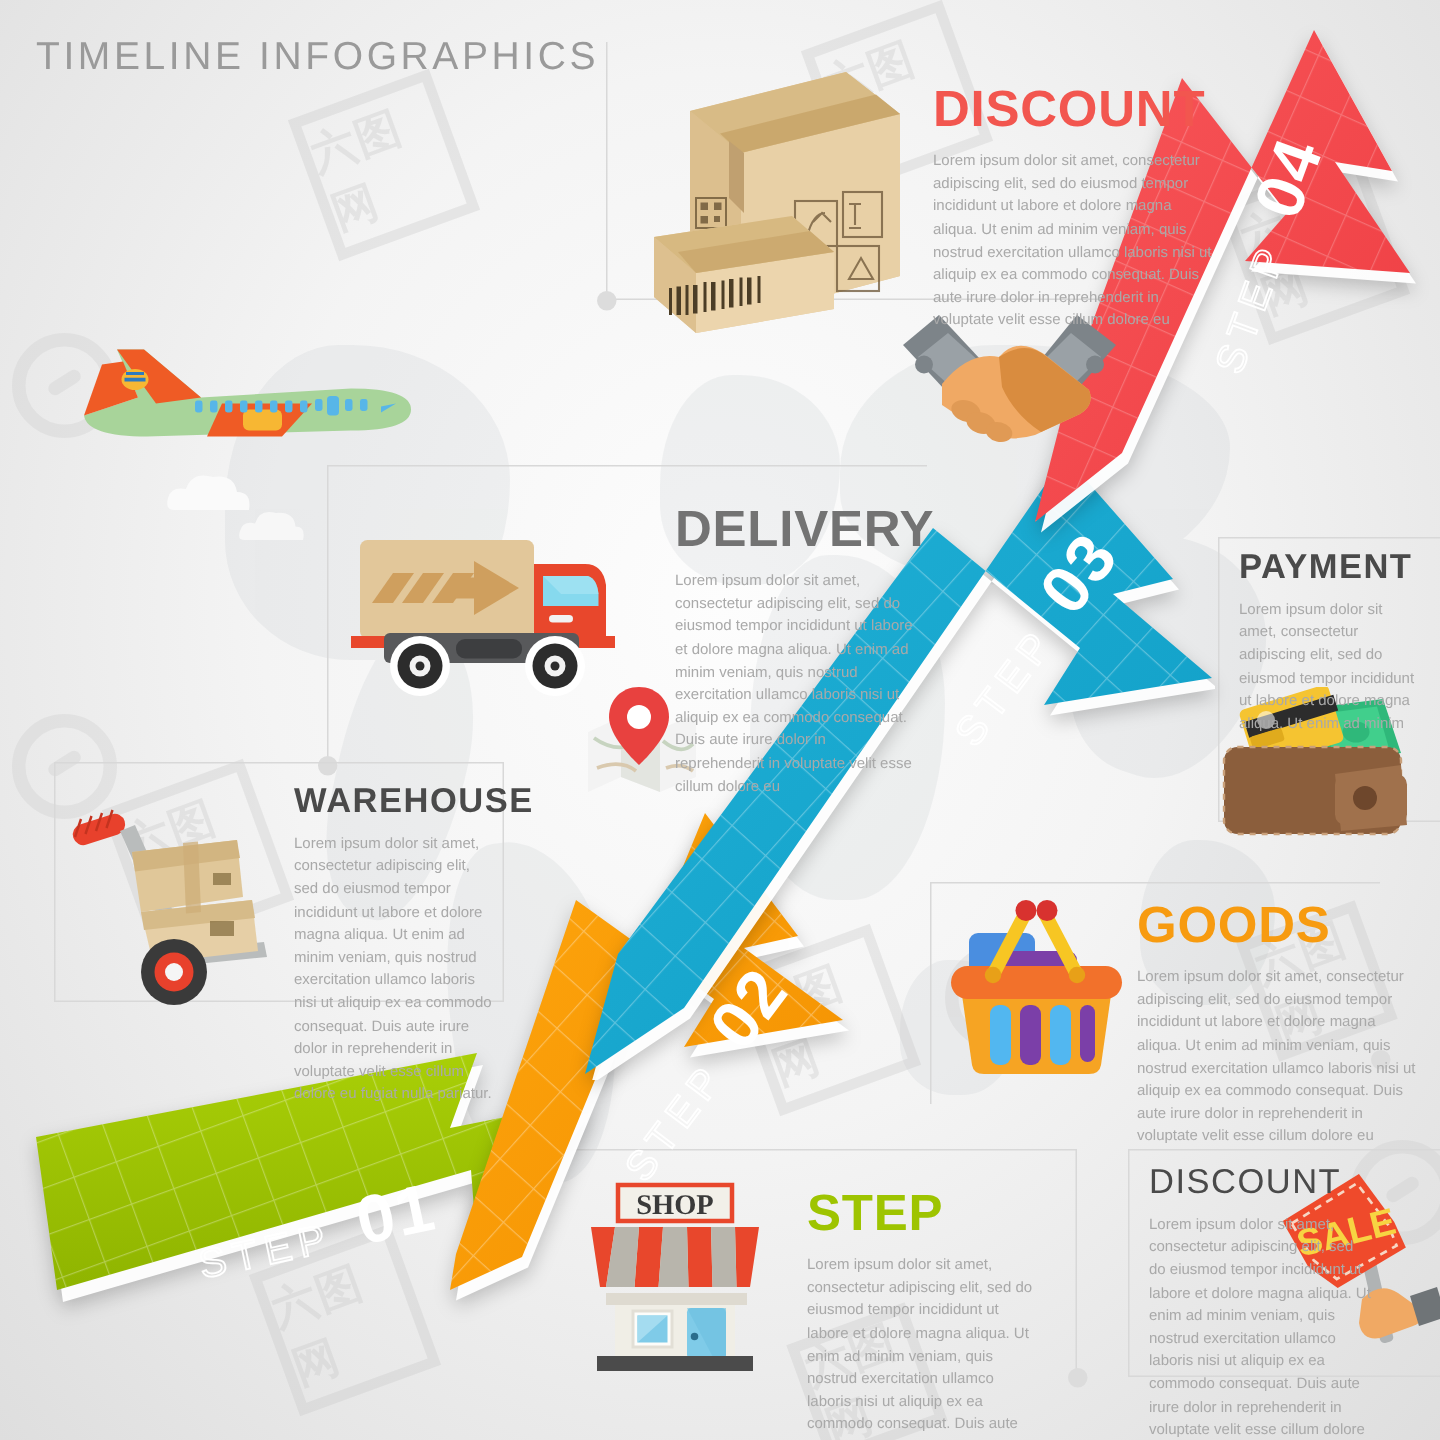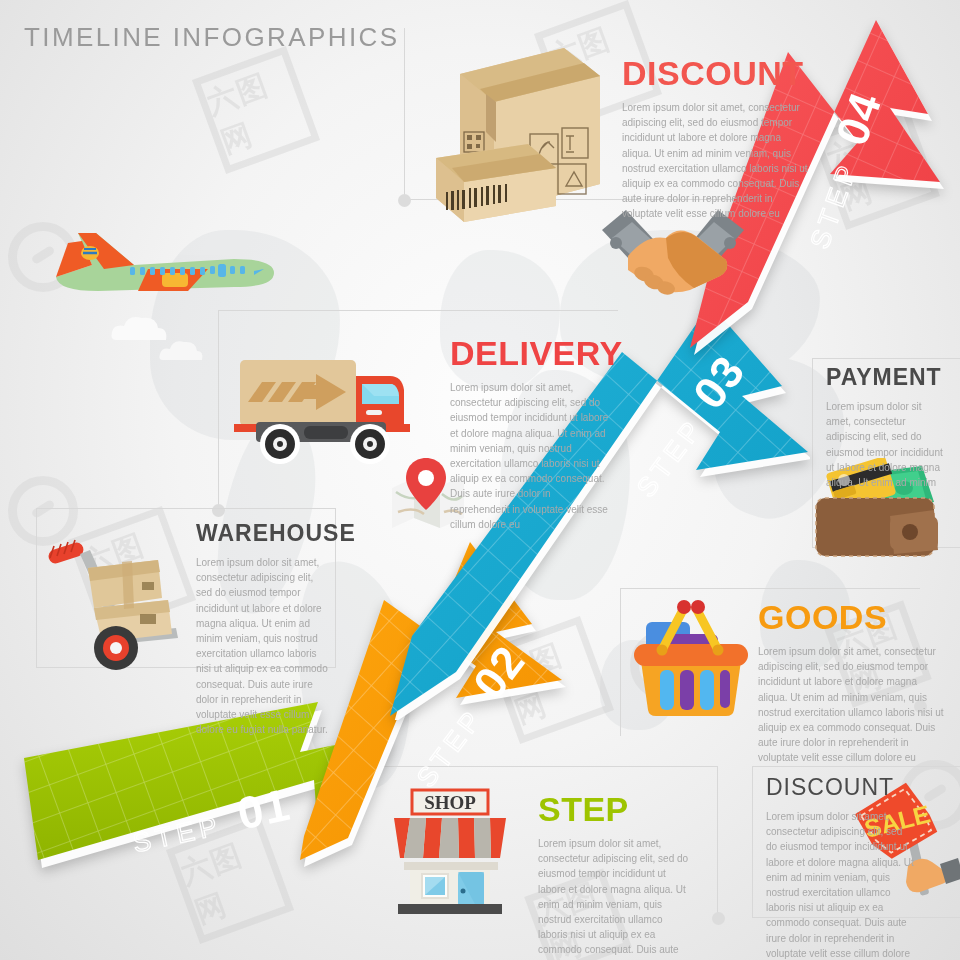--- a/index.html
+++ b/index.html
@@ -36,21 +36,21 @@
   .steplabel{position:absolute;color:#fff;user-select:none;white-space:nowrap;}
   .steptxt{font-size:27px;letter-spacing:5px;font-weight:300;
            -webkit-text-stroke:1.2px #fff;color:transparent;}
   .stepnum{font-size:45px;font-weight:800;letter-spacing:1px;}
 
   
   .panel{position:absolute;}
   .panel h2{margin:0 0 10px 0;font-size:34px;font-weight:800;letter-spacing:.5px;line-height:1;}
   .panel p{margin:0;font-size:10px;line-height:1.52;color:#a9a9a9;}
   .h-red{color:#f2564f;}
-  .h-blue{color:#ef4444;}
+  .h-blue{color:#737373;}
   .h-green{color:#9ec400;}
   .h-orange{color:#f79b10;}
   .h-dark{color:#4a4a4a;}
 
   
   .icon{position:absolute;}
 </style>
 </head>
 <body>
 

